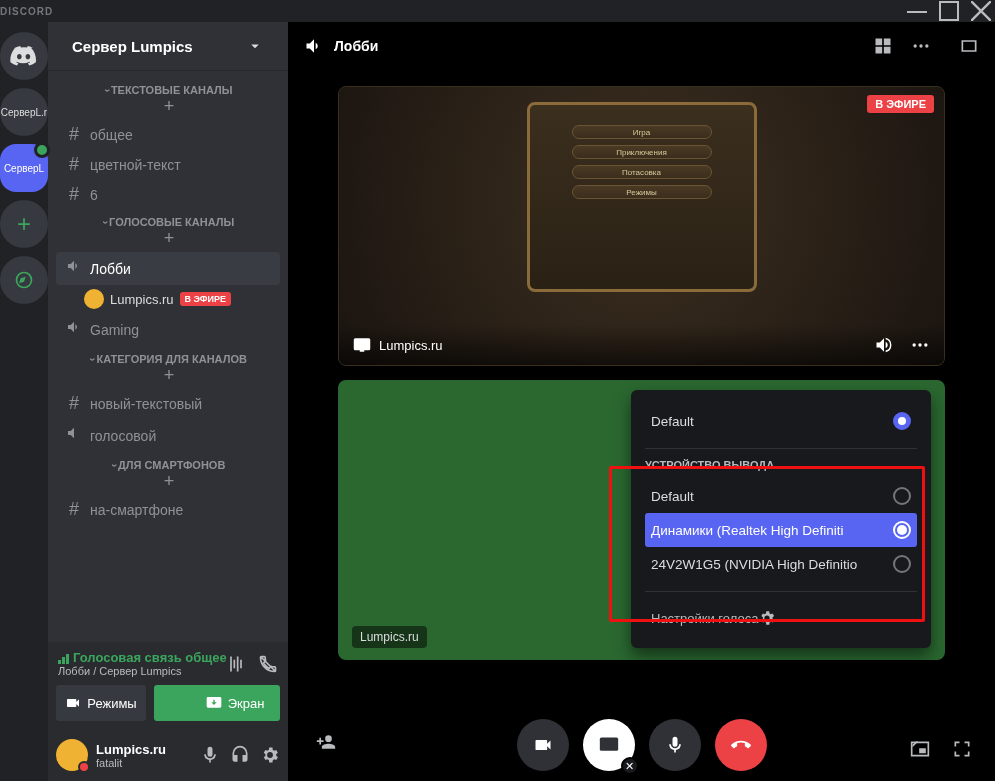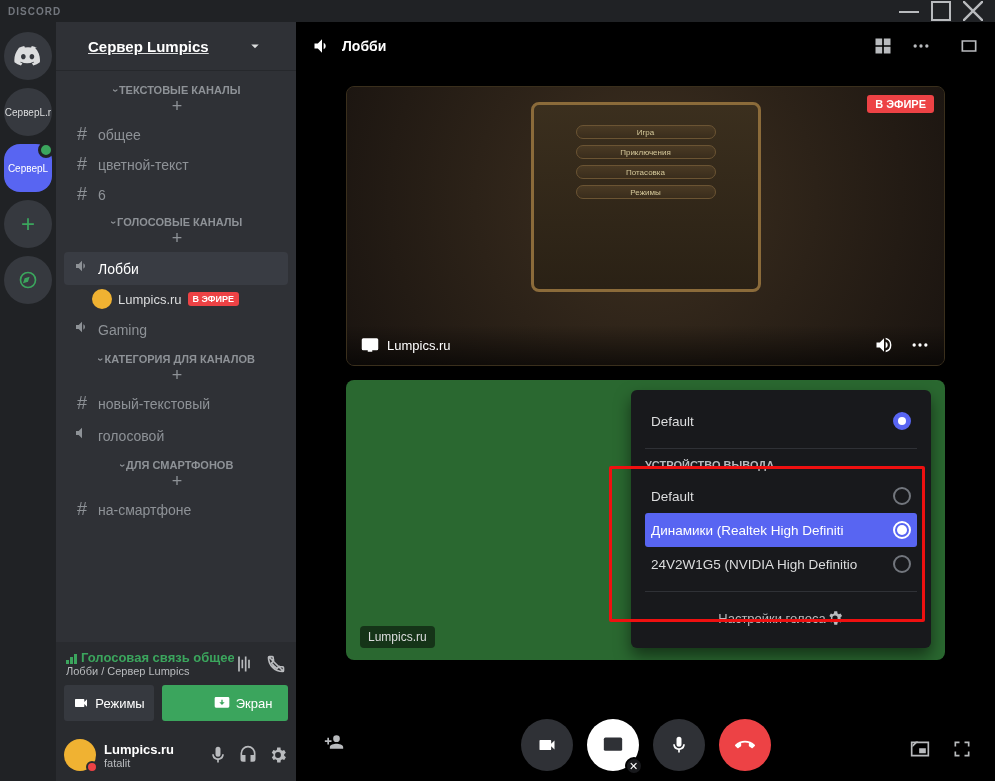--- a/index.html
+++ b/index.html
@@ -1,30 +1,30 @@
 <!DOCTYPE html>
 <html><head>
 <meta charset="utf-8">
 <style>
 *{margin:0;padding:0;box-sizing:border-box;font-family:'Whitney','Helvetica Neue',Helvetica,Arial,sans-serif;}
 body{background:#202225;width:995px;height:781px;overflow:hidden;color:#dcddde;font-size:14px;}
-.titlebar{height:22px;background:#202225;display:flex;align-items:center;justify-content:space-between;padding:0 8px;gap:20px;}
+.titlebar{height:22px;background:#202225;display:flex;align-items:center;justify-content:space-between;padding:0 0;gap:20px;}
 .titlebar-left{font-size:10px;letter-spacing:1px;color:#72767d;font-weight:600;}
 .titlebar-right{display:flex;gap:4px;}
 .tb-btn{width:28px;height:20px;display:flex;align-items:center;justify-content:center;color:#b9bbbe;cursor:pointer;}
 .app{display:flex;height:759px;}
-.servers{width:56px;background:#202225;display:flex;flex-direction:column;align-items:center;padding-top:10px;gap:8px;}
+.servers{width:48px;background:#202225;display:flex;flex-direction:column;align-items:center;padding-top:10px;gap:8px;}
 .server-item{width:48px;height:48px;border-radius:50%;background:#36393f;display:flex;align-items:center;justify-content:center;cursor:pointer;position:relative;font-size:10px;color:#dcddde;}
 .server-item.active{border-radius:16px;background:#5865f2;color:#fff;}
 .server-item.add{color:#3ba55d;font-size:24px;}
 .server-item.explore{color:#3ba55d;}
 .server-home svg{width:28px;height:28px;fill:#dcddde;}
 .online-dot{position:absolute;top:-2px;right:-2px;width:16px;height:16px;background:#3ba55d;border-radius:50%;border:3px solid #202225;}
 .sidebar{width:240px;background:#2f3136;display:flex;flex-direction:column;}
-.server-header{height:48px;display:flex;align-items:center;justify-content:space-between;padding:0 32px;box-shadow:0 1px 0 rgba(4,4,5,.2);cursor:pointer;text-decoration:underline;}
+.server-header{height:48px;display:flex;align-items:center;justify-content:space-between;padding:0 24px;box-shadow:0 1px 0 rgba(4,4,5,.2);cursor:pointer;}
 .server-header h1{font-size:15px;font-weight:600;color:#fff;}
 .channels{flex:1;overflow-y:auto;padding:8px 0;}
 .category{display:flex;align-items:center;justify-content:space-between;padding:6px 4px 2px 6px;cursor:pointer;flex-direction:column;}
 .category-label{font-size:11px;font-weight:600;text-transform:uppercase;color:#8e9297;display:flex;align-items:center;gap:2px;}
 .category-label::before{content:'›';display:inline-block;transform:rotate(90deg);font-size:10px;}
 .add-chan{color:#8e9297;font-size:18px;}
 .channel{display:flex;align-items:center;padding:4px 8px;margin:1px 8px;border-radius:4px;cursor:pointer;color:#8e9297;gap:6px;}
 .channel.selected{background:#393c43;color:#fff;}
 .chan-icon{width:20px;text-align:center;font-size:18px;color:#8e9297;}
 .voice-user{display:flex;align-items:center;padding:3px 8px 3px 36px;gap:6px;color:#dcddde;font-size:13px;}
@@ -65,21 +65,21 @@
 .settings-popup{position:absolute;right:14px;top:10px;width:300px;background:#18191c;border-radius:6px;padding:14px;box-shadow:0 8px 16px rgba(0,0,0,.5);}
 .sp-section{font-size:11px;font-weight:700;color:#b9bbbe;text-transform:uppercase;margin-bottom:8px;}
 .sp-option{display:flex;align-items:center;justify-content:space-between;padding:8px 6px;font-size:13.5px;color:#dcddde;cursor:pointer;border-radius:3px;}
 .sp-option.selected{background:#5865f2;color:#fff;}
 .radio{width:18px;height:18px;border:2px solid #72767d;border-radius:50%;display:flex;align-items:center;justify-content:center;}
 .radio.on{border-color:#fff;}
 .radio.on::after{content:'';width:10px;height:10px;background:#fff;border-radius:50%;}
 .radio.filled{border-color:#5865f2;background:#5865f2;}
 .radio.filled::after{content:'';width:8px;height:8px;background:#fff;border-radius:50%;}
 .sp-divider{height:1px;background:#2f3136;margin:10px 0;}
-.sp-footer{display:flex;align-items:center;justify-content:center;padding:6px;font-size:13px;color:#b9bbbe;}
+.sp-footer{display:flex;align-items:center;justify-content:flex-start;padding:6px;font-size:13px;color:#b9bbbe;}
 .red-box{position:absolute;border:3px solid #ef1010;pointer-events:none;border-radius:2px;}
 .red-box.b1{right:6px;top:76px;width:316px;height:156px;}
 .call-controls{position:absolute;bottom:10px;left:50%;transform:translateX(-50%);display:flex;align-items:center;gap:14px;}
 .call-btn{width:52px;height:52px;border-radius:50%;background:#2f3136;display:flex;align-items:center;justify-content:center;cursor:pointer;color:#fff;}
 .call-btn.white{background:#fff;color:#2f3136;position:relative;}
 .call-btn.red{background:#ed4245;}
 .adduser{position:absolute;bottom:26px;left:26px;color:#b9bbbe;}
 .pop-icons{position:absolute;bottom:22px;right:22px;display:flex;gap:20px;color:#b9bbbe;}
 svg{width:20px;height:20px;fill:currentColor;}
 .status-dot{position:absolute;bottom:-2px;right:-2px;width:12px;height:12px;border-radius:50%;border:2px solid #292b2f;}

